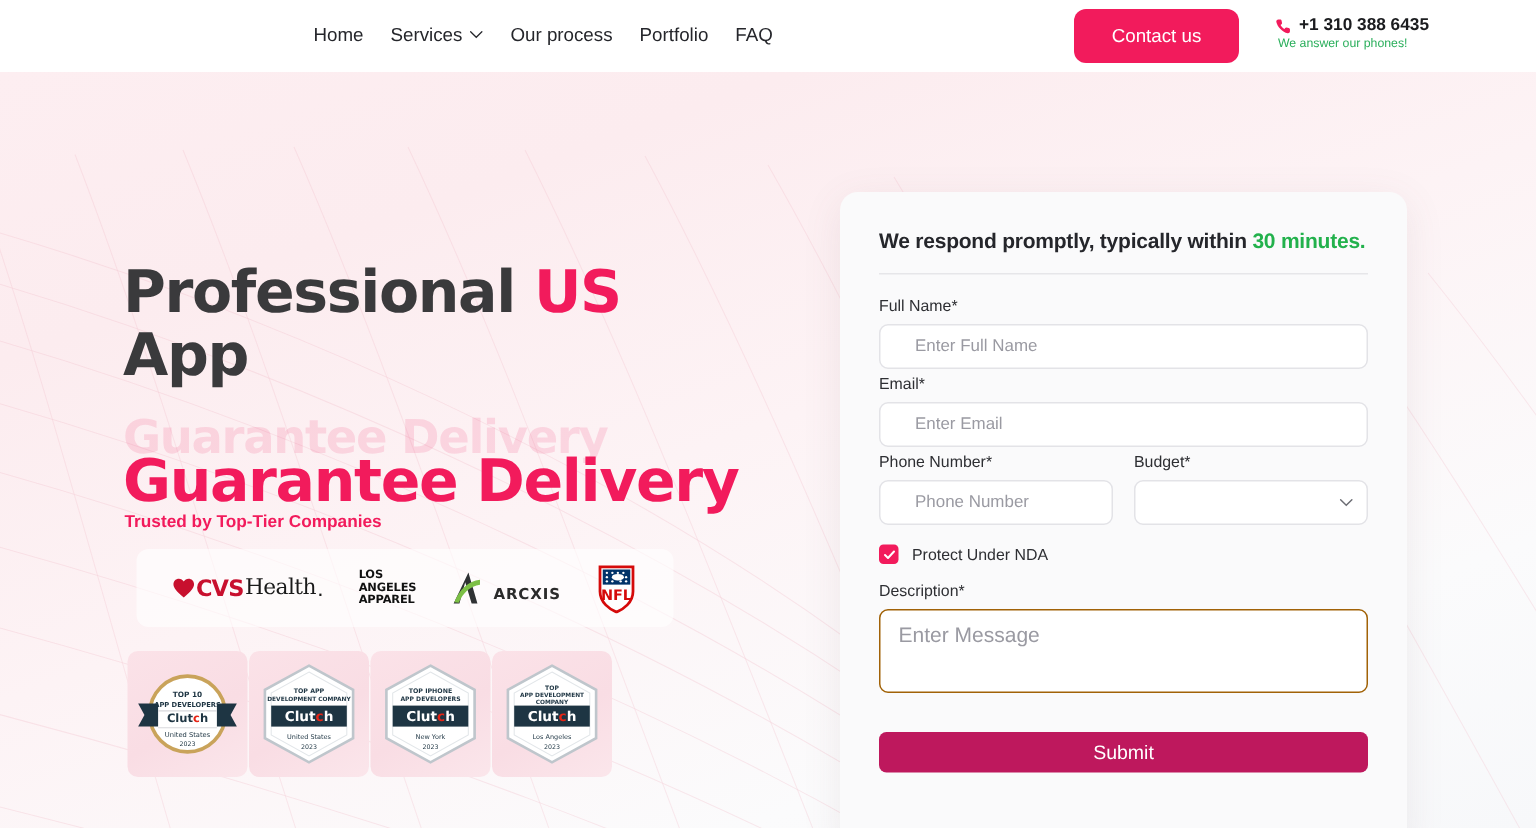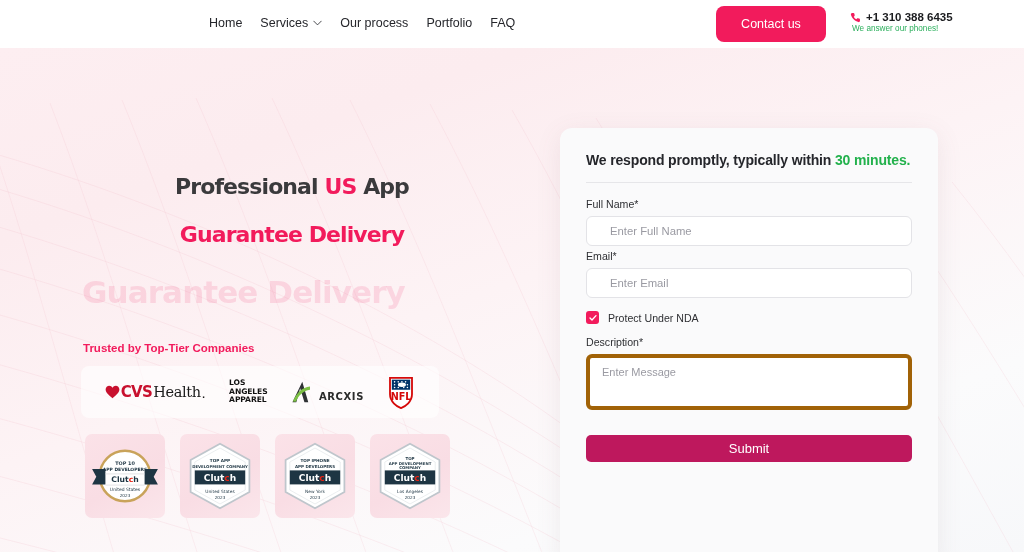--- a/index.html
+++ b/index.html
@@ -45,37 +45,37 @@
     position: absolute; top: 48px; left: 0; width: 1024px; height: 504px;
     background: linear-gradient(160deg,#fdeef1 0%, #fcecef 22%, #fdf3f5 48%, #fbfbfc 78%, #f7f8fa 100%);
     overflow: hidden;
   }
   .mesh { position: absolute; inset: 0; width: 1024px; height: 504px; opacity: .55; }
 
   
   .headline {
     position: absolute; left: 82px; top: 127px; width: 420px;
     font-family: "DejaVu Sans", sans-serif;
-    font-size: 22px; line-height: 1.08; font-weight: 700;
-    color: #3A3A3C; letter-spacing: -0.9px; z-index: 6; text-align: center;
+    font-size: 39px; line-height: 1.08; font-weight: 700;
+    color: #3A3A3C; letter-spacing: -0.9px; z-index: 6;
   }
   .headline .pink { color: #F21B5C; }
   .ghost {
     position: absolute; left: 82px; top: 228px; width: 420px;
     font-family: "DejaVu Sans", sans-serif;
     font-size: 31px; line-height: 1.08; font-weight: 700;
     color: rgba(242,27,92,0.13); letter-spacing: -0.9px; z-index: 5; white-space: nowrap;
   }
 
   .trusted-label {
     position: absolute; left: 83px; top: 294px; font-size: 11.5px;
     font-weight: 700; color: #F21B5C; z-index: 6;
   }
   .logos-strip {
-    position: absolute; left: 81px; top: 318px; width: 358px; height: 52px;
+    position: absolute; left: 91px; top: 318px; width: 358px; height: 52px;
     background: rgba(255,255,255,0.62); border-radius: 8px; z-index: 6;
     display: flex; align-items: center; justify-content: space-around; padding: 0 12px;
   }
   .logo-slot { display: flex; align-items: center; justify-content: center; }
 
   
   .cvs { display: flex; align-items: center; gap: 1px; }
   .cvs-heart { width: 15px; height: 14px; display: block; }
   .cvs-cvs { font-family: "DejaVu Sans", sans-serif; font-size: 15px; font-weight: 700; color: #C8102E; letter-spacing: -0.6px; }
   .cvs-health { font-family: "DejaVu Serif", serif; font-size: 14.5px; font-weight: 400; color: #1A1A1A; letter-spacing: -0.4px; }
@@ -83,21 +83,21 @@
 
   .laa { font-family: "DejaVu Sans", sans-serif; font-size: 7.6px; font-weight: 700; color: #111; line-height: 1.17; letter-spacing: -0.1px; text-align: left; }
 
   .arcxis { display: flex; align-items: flex-end; gap: 2px; }
   .arcxis-mark { width: 26px; height: 24px; display: block; }
   .arcxis-text { font-family: "DejaVu Sans", sans-serif; font-size: 10px; font-weight: 700; color: #2B2B2B; letter-spacing: 0.6px; margin-bottom: 2px; }
 
   .nfl-shield { width: 28px; height: 33px; display: block; }
 
   
-  .badges { position: absolute; left: 85px; top: 386px; display: flex; gap: 15px; z-index: 6; text-align: right; }
+  .badges { position: absolute; left: 85px; top: 386px; display: flex; gap: 1px; z-index: 6; text-align: right; }
   .badge-card {
     width: 80px; height: 84px; border-radius: 7px;
     background: linear-gradient(150deg, #fbe2e8 0%, #f9dde4 55%, #fbe6eb 100%);
     display: flex; align-items: center; justify-content: center;
   }
   .badge-svg { width: 70px; height: 72px; display: block; }
 
   
   .form-card {
     position: absolute; left: 560px; top: 80px; width: 378px; height: 440px;
@@ -124,22 +124,22 @@
   .sel-wrap { position: relative; }
   .sel-chev { position: absolute; right: 10px; top: 12px; width: 9px; height: 6px; pointer-events: none; }
   .nda-row { display: flex; align-items: center; gap: 9px; margin-top: 13px; }
   .nda-box {
     width: 13px; height: 13px; border-radius: 3px; background: #F21B5C;
     display: flex; align-items: center; justify-content: center; cursor: pointer;
   }
   .nda-check { width: 8px; height: 8px; display: block; }
   .nda-text { font-size: 10.6px; color: #2E2F33; }
   .f-area {
-    width: 100%; height: 56px; border: 4px solid #a16207; border-radius: 6px;
-    background: #fff; padding: 8px 12px; font-size: 11px; color: #2E2F33;
+    width: 100%; height: 56px; border: 1px solid #a16207; border-radius: 6px;
+    background: #fff; padding: 8px 12px; font-size: 14px; color: #2E2F33;
     font-family: "Liberation Sans", sans-serif; outline: none; resize: none;
   }
   .f-area::placeholder { color: #9A9AA2; }
   .submit-btn {
     width: 100%; height: 27px; margin-top: 21px; background: #be185d;
     border: none; border-radius: 5px; color: #fff; font-size: 13px;
     font-family: "Liberation Sans", sans-serif; cursor: pointer;
   }
   .mt12 { margin-top: 12px; }
   .mt13 { margin-top: 4px; }
@@ -304,20 +304,37 @@
         <span>We respond promptly, typically within </span><span class="green">30 minutes.</span>
       </div>
       <div class="divider"></div>
 
       <label class="field-label">Full Name*</label>
       <input class="f-input" type="text" placeholder="Enter Full Name" style="">
 
       <label class="field-label mt13">Email*</label>
       <input class="f-input" type="text" placeholder="Enter Email" style="">
 
+      <div class="row2 mt13">
+        <div class="col">
+          <label class="field-label">Phone Number*</label>
+          <input class="f-input" type="text" placeholder="Phone Number" style="">
+        </div>
+        <div class="col">
+          <label class="field-label">Budget*</label>
+          <div class="sel-wrap">
+            <select class="f-select">
+              <option></option>
+            </select>
+            <svg class="sel-chev" viewBox="0 0 12 8">
+              <path d="M1 1.5 L6 6.5 L11 1.5" fill="none" stroke="#6B6C73" stroke-width="1.3" stroke-linecap="round"></path>
+            </svg>
+          </div>
+        </div>
+      </div>
 
       <div class="nda-row">
         <span class="nda-box">
           <svg class="nda-check" viewBox="0 0 12 12">
             <path d="M1.5 6 L4.5 9 L10.5 2.5" fill="none" stroke="#ffffff" stroke-width="2" stroke-linecap="round" stroke-linejoin="round"></path>
           </svg>
         </span>
         <span class="nda-text">Protect Under NDA</span>
       </div>
 

